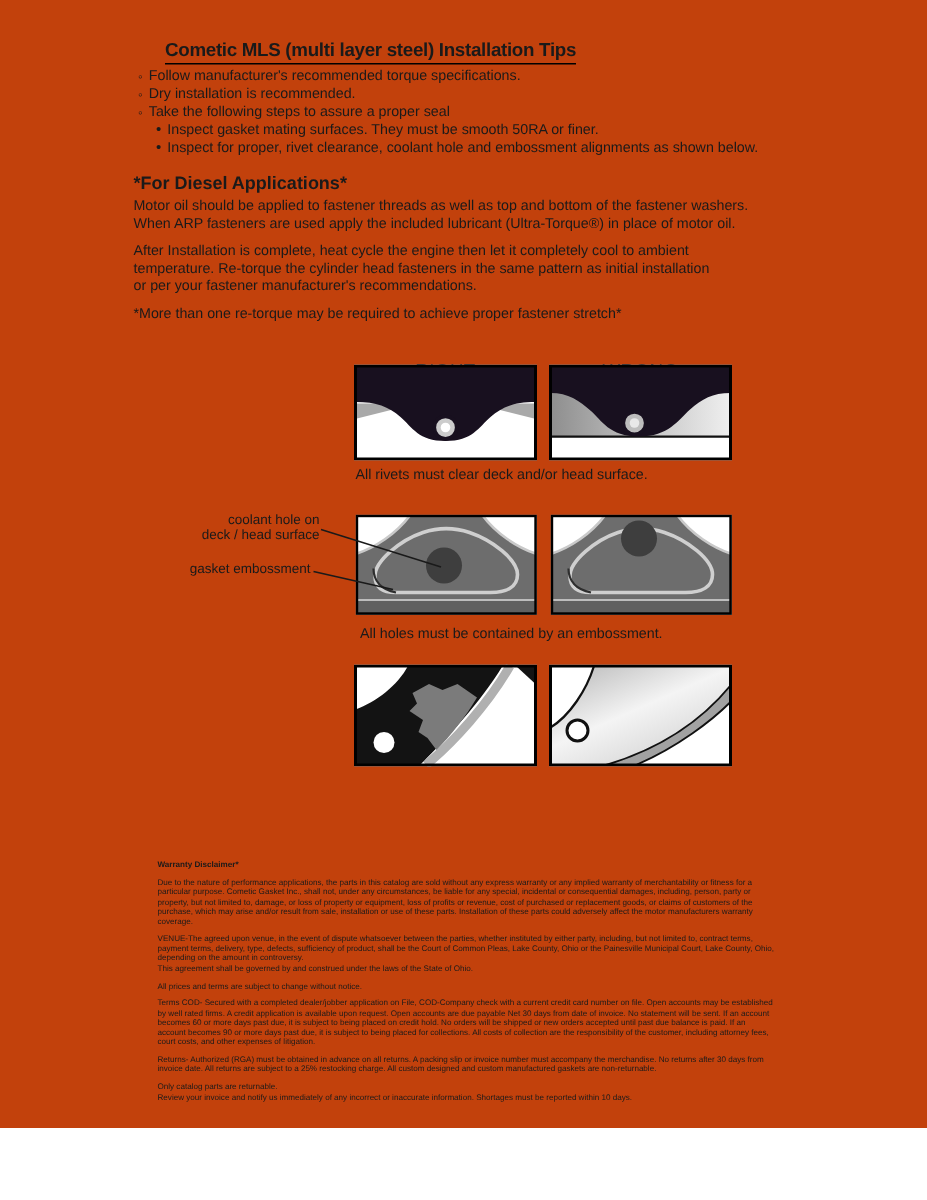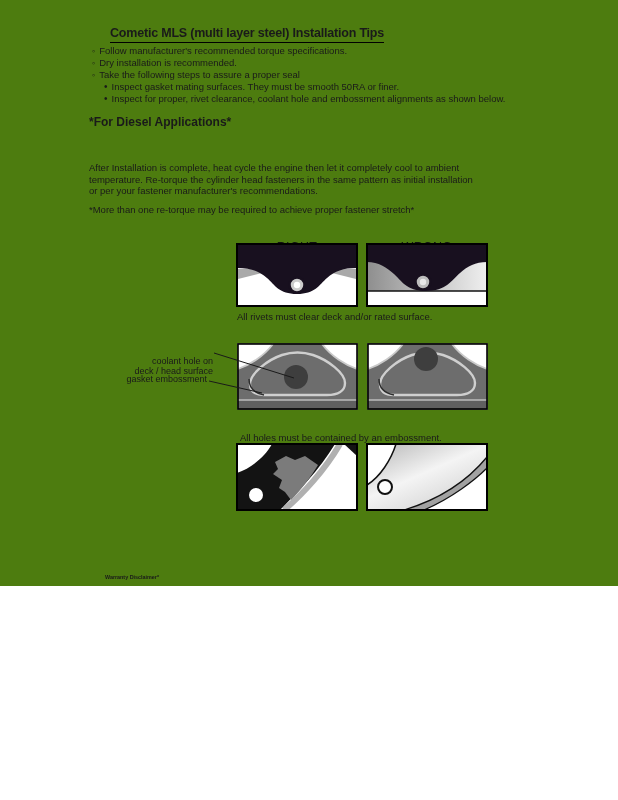--- a/index.html
+++ b/index.html
@@ -1,17 +1,17 @@
 <!DOCTYPE html>
 <html><head>
 <meta charset="utf-8">
 <style>
   html,body{margin:0;padding:0;background:#ffffff;}
   .page{
-    position:relative;width:618px;height:586px;background:#4d7c0f;overflow:hidden;
+    position:relative;width:618px;height:752px;background:#c2410c;overflow:hidden;
     font-family:"Liberation Sans","DejaVu Sans",sans-serif;color:#1a1a1a;
     -webkit-text-size-adjust:none;
   }
   .abs{position:absolute;}
   .title{
     left:110px;top:26px;font-size:12.5px;font-weight:700;letter-spacing:-0.2px;
     border-bottom:1.5px solid #000;padding-bottom:1.5px;white-space:nowrap;
   }
   .bullet-block{left:92px;top:45px;font-size:9.5px;line-height:12px;}
   .bullet-row{display:flex;gap:4px;}
@@ -54,20 +54,22 @@
       <span class="bm">•</span>
       <span>Inspect gasket mating surfaces.  They must be smooth 50RA or finer.</span>
     </div>
     <div class="bullet-row sub">
       <span class="bm">•</span>
       <span>Inspect for proper, rivet clearance, coolant hole and embossment alignments as shown below.</span>
     </div>
   </div>
 
   <div class="abs diesel-heading">*For Diesel Applications*</div>
+  <div class="abs body-para" style="top:132px;">Motor oil should be applied to fastener threads as well as top and bottom of the fastener washers.
+When ARP fasteners are used apply the included lubricant (Ultra-Torque®) in place of motor oil.</div>
   <div class="abs body-para" style="top:204px;">*More than one re-torque may be required to achieve proper fastener stretch*</div>
   <div class="abs body-para" style="top:162px;">After Installation is complete, heat cycle the engine then let it completely cool to ambient
 temperature. Re-torque the cylinder head fasteners in the same pattern as initial installation
 or per your fastener manufacturer's recommendations.</div>
 
   <div class="abs rw-label" style="left:236px;top:228px;">RIGHT</div>
   <div class="abs rw-label" style="left:366px;top:228px;">WRONG</div>
   <div class="abs panel" style="left:236px;top:243px;">
     <svg width="122" height="64" viewBox="0 0 122 64">
       <rect width="122" height="64" fill="#ffffff"></rect>
@@ -90,25 +92,25 @@
       </defs>
       <rect width="122" height="64" fill="#ffffff"></rect>
       <rect x="1" y="19" width="120" height="29" fill="url(#g1)"></rect>
       <line x1="1" y1="48" x2="121" y2="48" stroke="#111111" stroke-width="1.5"></line>
       <path d="M1,1 H121 V19 C109,19 102,23 94,30 C86,37 80,48 60,48 C40,48 35,37 28,31 C20,24 13,19 1,19 Z" fill="#18101f"></path>
       <circle cx="57" cy="39" r="7.5" fill="#bdbdbd" stroke="#18101f" stroke-width="2.5"></circle>
       <circle cx="57" cy="39" r="3.2" fill="#e8e8e8"></circle>
       <rect x="1" y="1" width="120" height="62" fill="none" stroke="#000000" stroke-width="2"></rect>
     </svg>
   </div>
-  <div class="abs caption" style="left:237px;top:311px;">All rivets must clear deck and/or rated surface.</div>
+  <div class="abs caption" style="left:237px;top:311px;">All rivets must clear deck and/or head surface.</div>
 
   <div class="abs rw-label" style="left:236px;top:329px;">RIGHT</div>
   <div class="abs rw-label" style="left:366px;top:329px;">WRONG</div>
-  <div class="abs ann" style="left:120px;top:341px;width:93px;margin-top:15px;">coolant hole on
+  <div class="abs ann" style="left:120px;top:341px;width:93px;">coolant hole on
 deck / head surface</div>
   <div class="abs ann" style="left:114px;top:374px;width:93px;">gasket embossment</div>
   <div class="abs panel" style="left:237px;top:343px;">
     <svg width="121" height="67" viewBox="0 0 121 67">
       <rect width="121" height="67" fill="#6d6d6d"></rect>
       <path d="M1,1 H36 C27,13 13,22 1,26 Z" fill="#ffffff"></path>
       <path d="M120,1 H85 C94,13 108,22 120,26 Z" fill="#ffffff"></path>
       <path d="M36,1 C27,13 13,22 1,26" fill="none" stroke="#c9c9c9" stroke-width="1.8"></path>
       <path d="M85,1 C94,13 108,22 120,26" fill="none" stroke="#c9c9c9" stroke-width="1.8"></path>
       <rect x="1" y="57" width="119" height="9" fill="#606060"></rect>
@@ -131,21 +133,21 @@
       <path d="M13,41 C13,31 30,17 45,12 C55,8.7 66,8.7 76,12 C91,17 108,30 108,40 C108,48 101,52 90,52 L27,52 C18,52 13,49 13,41 Z" fill="none" stroke="#cfcfcf" stroke-width="2.4"></path>
       <path d="M12,36 C12,44 17,50 27,52" fill="none" stroke="#2e2e2e" stroke-width="1.5"></path>
       <circle cx="59" cy="16" r="12" fill="#3e3e3e"></circle>
       <rect x="1" y="1" width="119" height="65" fill="none" stroke="#000000" stroke-width="1.6"></rect>
     </svg>
   </div>
   <svg class="abs" style="left:110px;top:335px;pointer-events:none;" width="200" height="70">
     <line x1="104" y1="18" x2="184" y2="43" stroke="#1a1a1a" stroke-width="1"></line>
     <line x1="99" y1="46" x2="152" y2="58" stroke="#1a1a1a" stroke-width="1"></line>
   </svg>
-  <div class="abs caption" style="left:240px;top:432px;">All holes must be contained by an embossment.</div>
+  <div class="abs caption" style="left:240px;top:417px;">All holes must be contained by an embossment.</div>
 
   <div class="abs rw-label" style="left:236px;top:429px;">RIGHT</div>
   <div class="abs rw-label" style="left:366px;top:429px;">WRONG</div>
   <div class="abs panel" style="left:236px;top:443px;">
     <svg width="122" height="68" viewBox="0 0 122 68">
       <rect width="122" height="68" fill="#ffffff"></rect>
       <path d="M104,1 C89,27 66,52 48,67" fill="none" stroke="#b0b0b0" stroke-width="6"></path>
       <path d="M36,1 H99 C84,26 61,50 44,67 H1 V30 C15,25 29,14 36,1 Z" fill="#131313"></path>
       <path d="M39,19 L50,13 L59,17 L69,13 L82,22 C75,34 64,48 55,57 L49,49 L43,45 L46,37 L37,31 L42,26 Z" fill="#7b7b7b"></path>
       <path d="M108,1 H121 V13 Z" fill="#131313"></path>

